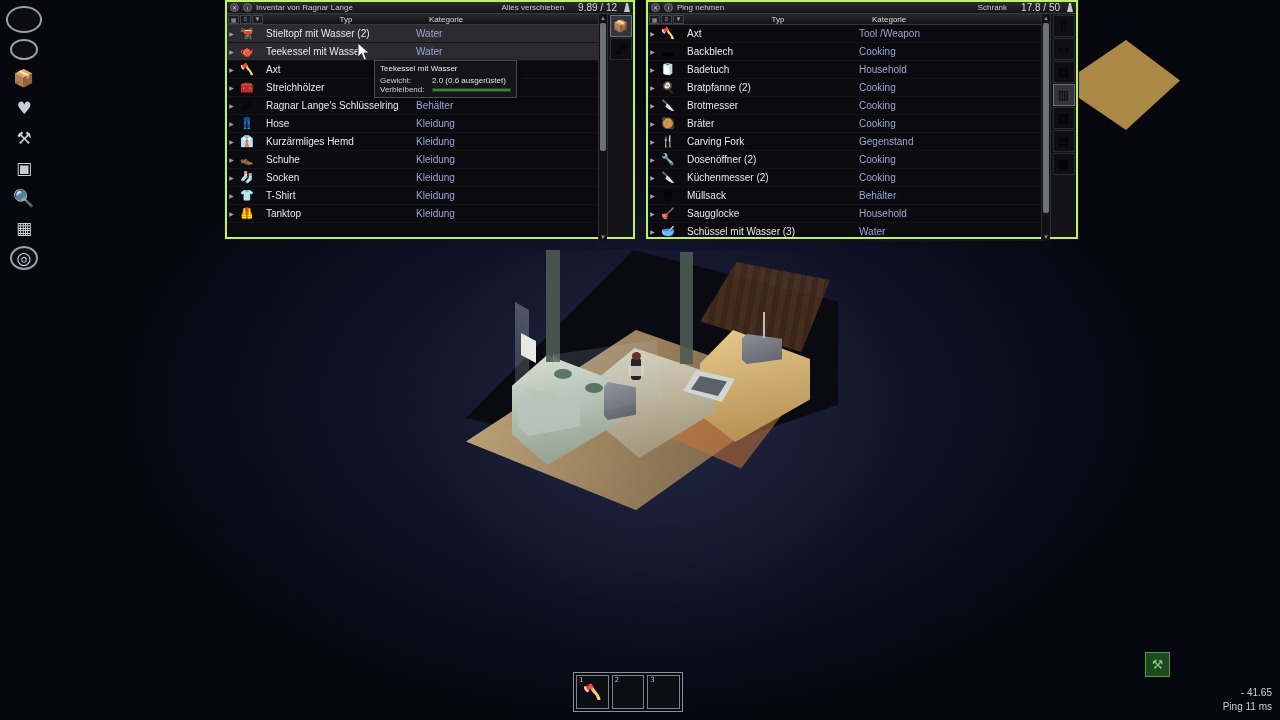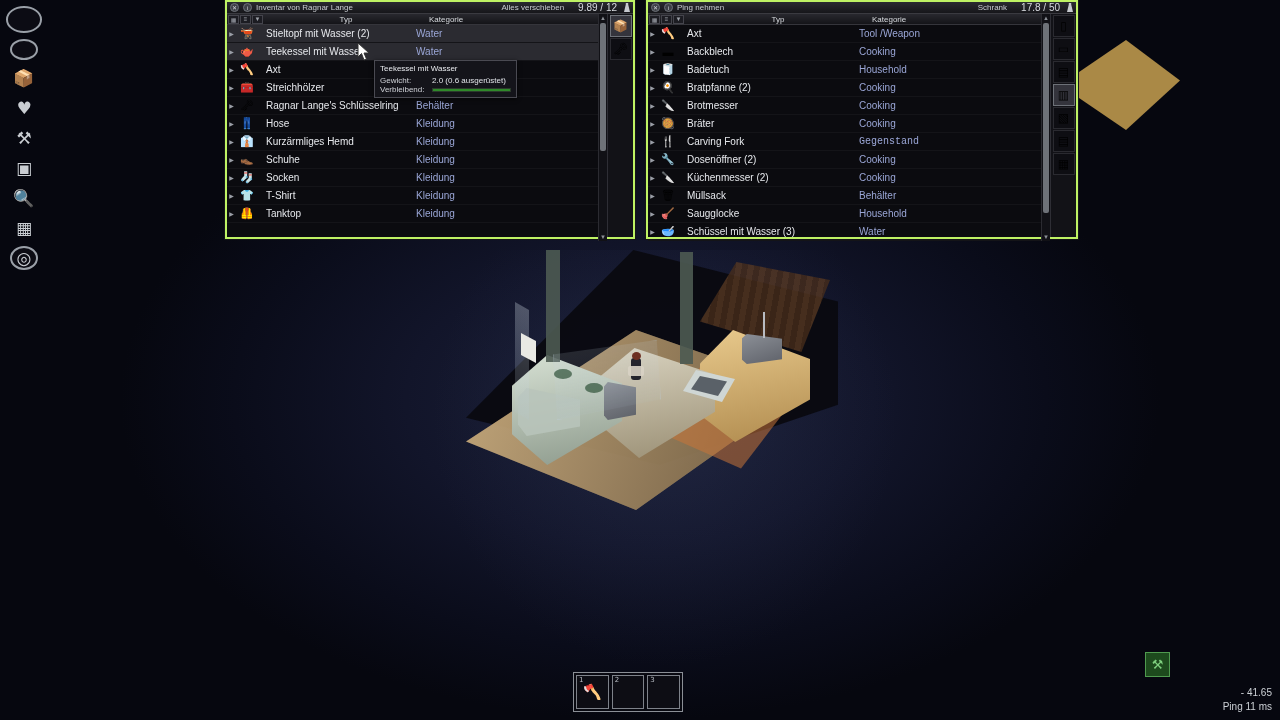--- a/index.html
+++ b/index.html
@@ -496,21 +496,21 @@
         <div class="row">
           <span class="tri">▶</span>
           <span class="ic">🥘</span>
           <span class="nm">Bräter</span>
           <span class="kat" style="color: rgb(154, 166, 214);">Cooking</span>
         </div>
         <div class="row">
           <span class="tri">▶</span>
           <span class="ic">🍴</span>
           <span class="nm">Carving Fork</span>
-          <span class="kat" style="color: rgb(154, 166, 214); font-family: Liberation Mono, monospace;">Gegenstand</span>
+          <span class="kat" style="color: rgb(154, 166, 214);">Gegenstand</span>
         </div>
         <div class="row">
           <span class="tri">▶</span>
           <span class="ic">🔧</span>
           <span class="nm">Dosenöffner (2)</span>
           <span class="kat" style="color: rgb(154, 166, 214);">Cooking</span>
         </div>
         <div class="row">
           <span class="tri">▶</span>
           <span class="ic">🔪</span>

